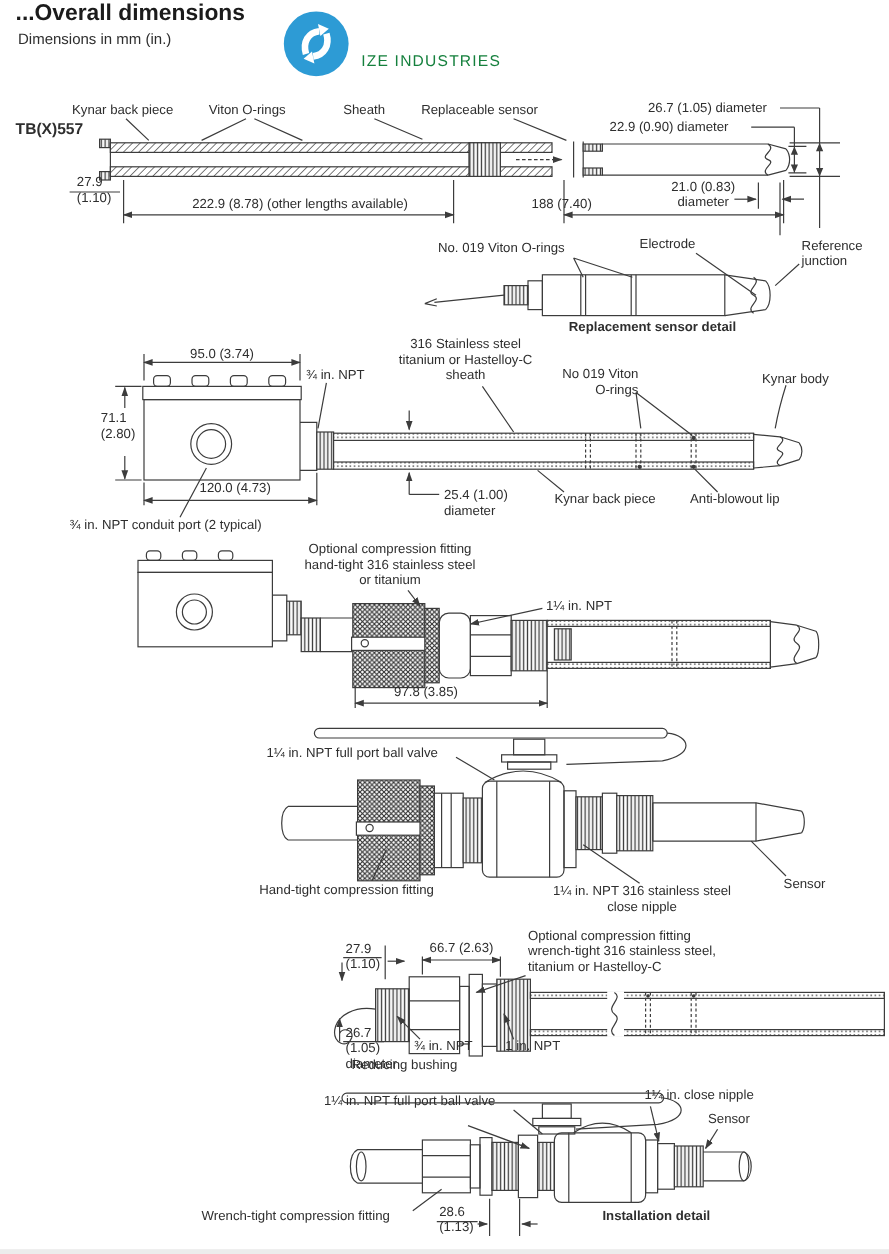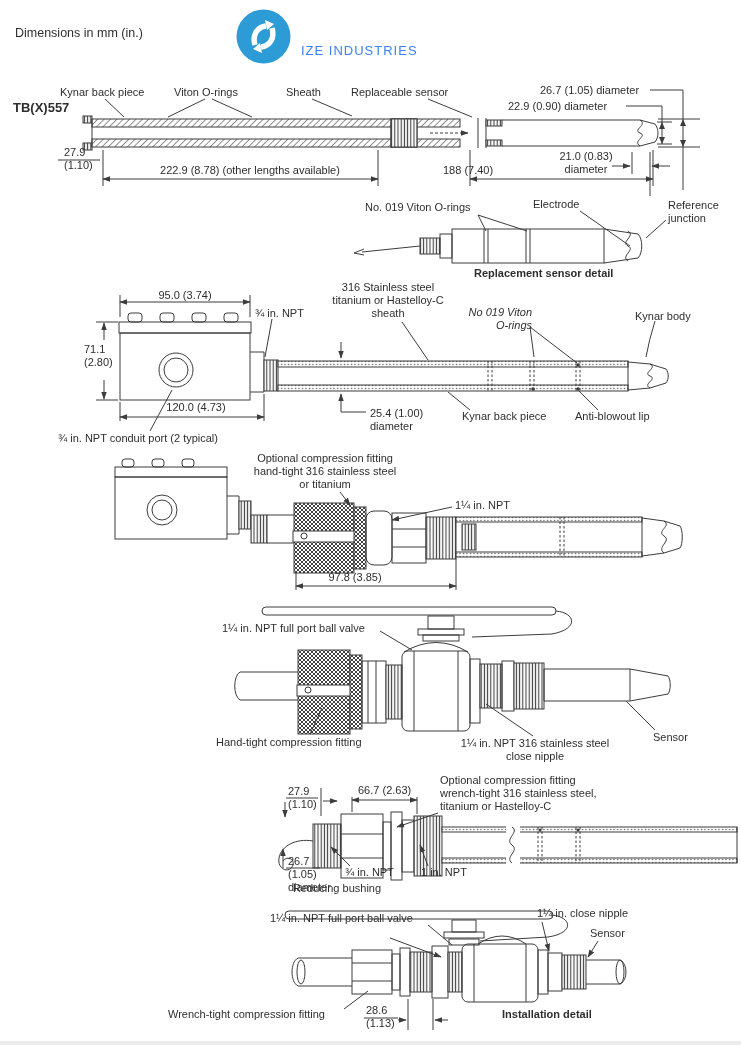--- a/index.html
+++ b/index.html
@@ -1,27 +1,27 @@
 <!DOCTYPE html>
 <html><head>
 <meta charset="utf-8">
 <style>
   html,body{margin:0;padding:0;background:#fff;}
   .page{position:relative;width:741px;height:1045px;background:#fff;overflow:hidden;
         font-family:"Liberation Sans",sans-serif;color:#2e2e2e;}
   svg.art{position:absolute;left:0;top:0;}
   .lbl{position:absolute;font-size:11px;line-height:1.18;white-space:pre-line;}
   .ctr{transform:translateX(-50%);text-align:center;}
-  .rgt{transform:translateX(-100%);text-align:right;font-style:italic;}
+  .rgt{transform:translateX(-100%);text-align:right;}
   .b{font-weight:bold;}
   .title{left:13px;top:1px;font-size:19px;font-weight:bold;color:#1b1b1b;}
   .subtitle{left:15px;top:26px;font-size:12.5px;text-align:center;}
   .model{left:13px;top:58px;font-size:13px;font-weight:bold;margin-top:42px;}
   .logo-cn{left:299px;top:11px;font-size:27px;font-weight:600;color:#3a3a3a;letter-spacing:3px;line-height:1;}
-  .logo-en{left:301px;top:43px;font-size:13px;color:#3b82f6;letter-spacing:1px;}
+  .logo-en{left:301px;top:43px;font-size:13px;color:#15803d;letter-spacing:1px;}
   .logo-badge{position:absolute;left:236px;top:9px;}
   .bottom-edge{position:absolute;left:0;bottom:0;width:741px;height:4px;background:#ececec;}
 </style>
 </head>
 <body>
 
 <div class="page">
 
   <svg class="art" width="741" height="1045" viewBox="0 0 741 1045">
     <defs>
@@ -242,20 +242,21 @@
         <line x1="390" y1="938" x2="441" y2="957" marker-end="url(#ma)"></line>
         <line x1="542" y1="922" x2="549" y2="951" marker-end="url(#ma)"></line>
         <line x1="598" y1="941" x2="588" y2="957" marker-end="url(#ma)"></line>
         <path d="M364 1018 H398 M408 999 V1030 M433 999 V1030"></path>
         <line x1="398" y1="1020" x2="406" y2="1020" marker-end="url(#ma)"></line>
         <line x1="448" y1="1020" x2="435" y2="1020" marker-end="url(#ma)"></line>
       </g>
     </g>
   </svg>
 
+  <div class="lbl title">...Overall dimensions</div>
   <div class="lbl subtitle">Dimensions in mm (in.)</div>
   <div class="lbl model b">TB(X)557</div>
 
   <div class="logo-badge">
     <svg width="55" height="55" viewBox="0 0 55 55">
       <circle cx="27.5" cy="27.5" r="27" fill="#2D9BD5"></circle>
       <path d="M19 36 c-3 -10 2 -18 11 -19" stroke="#fff" stroke-width="5.5" fill="none"></path>
       <path d="M36 19 c3 10 -2 18 -11 19" stroke="#fff" stroke-width="5.5" fill="none"></path>
       <path d="M29 11 l9 4 -7 6 z" fill="#fff"></path>
       <path d="M26 44 l-9 -4 7 -6 z" fill="#fff"></path>

